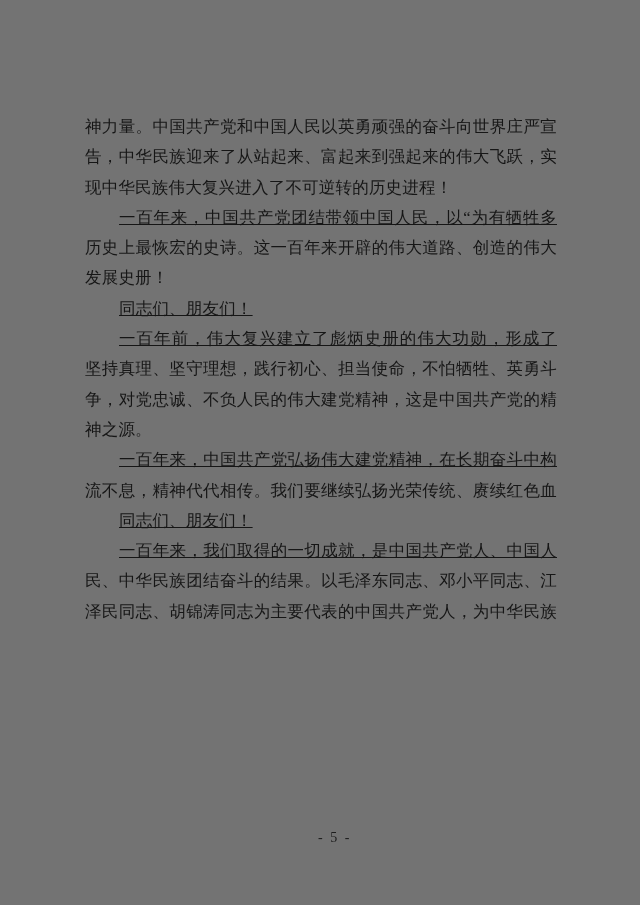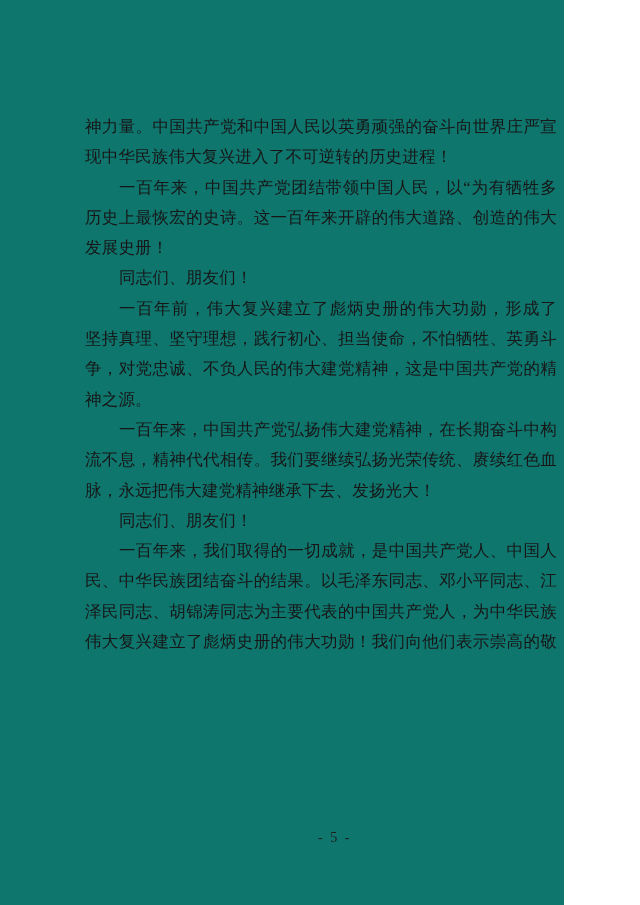--- a/index.html
+++ b/index.html
@@ -2,23 +2,23 @@
 <html><head>
 <meta charset="utf-8">
 <style>
   html, body {
     margin: 0;
     padding: 0;
     background: #ffffff;
   }
   .page {
     position: relative;
-    width: 564px;
+    width: 640px;
     height: 905px;
-    background: #0f766e;
+    background: #737373;
     overflow: hidden;
     font-family: "Liberation Serif", "DejaVu Serif", serif;
     color: #161616;
   }
   .text-block {
     position: absolute;
     left: 85px;
     top: 112px;
     width: 472px;
     font-size: 16.5px;
@@ -27,49 +27,49 @@
     line-height: 30.3px;
     min-height: 30.3px;
     letter-spacing: 0.2px;
   }
   .just {
     text-align: justify;
     text-align-last: justify;
   }
   .indent {
     text-indent: 34px;
+    text-decoration: underline;
   }
   .page-number {
     position: absolute;
     left: 318px;
     top: 828px;
     font-size: 14px;
     line-height: 20px;
     letter-spacing: 2px;
     color: #1d1d1d;
   }
 </style>
 </head>
 <body>
 
 <div class="page">
   <div class="text-block">
     <div class="line just">神力量。中国共产党和中国人民以英勇顽强的奋斗向世界庄严宣</div>
+    <div class="line just">告，中华民族迎来了从站起来、富起来到强起来的伟大飞跃，实</div>
     <div class="line">现中华民族伟大复兴进入了不可逆转的历史进程！</div>
     <div class="line indent just">一百年来，中国共产党团结带领中国人民，以“为有牺牲多</div>
     <div class="line just">历史上最恢宏的史诗。这一百年来开辟的伟大道路、创造的伟大</div>
     <div class="line">发展史册！</div>
     <div class="line indent">同志们、朋友们！</div>
     <div class="line indent just">一百年前，伟大复兴建立了彪炳史册的伟大功勋，形成了</div>
     <div class="line just">坚持真理、坚守理想，践行初心、担当使命，不怕牺牲、英勇斗</div>
     <div class="line just">争，对党忠诚、不负人民的伟大建党精神，这是中国共产党的精</div>
     <div class="line">神之源。</div>
     <div class="line indent just">一百年来，中国共产党弘扬伟大建党精神，在长期奋斗中构</div>
     <div class="line just">流不息，精神代代相传。我们要继续弘扬光荣传统、赓续红色血</div>
-    <div class="line">脉，永远把伟大建党精神继承下去、发扬光大！</div>
     <div class="line indent">同志们、朋友们！</div>
     <div class="line indent just">一百年来，我们取得的一切成就，是中国共产党人、中国人</div>
     <div class="line just">民、中华民族团结奋斗的结果。以毛泽东同志、邓小平同志、江</div>
     <div class="line just">泽民同志、胡锦涛同志为主要代表的中国共产党人，为中华民族</div>
-    <div class="line just">伟大复兴建立了彪炳史册的伟大功勋！我们向他们表示崇高的敬</div>
   </div>
   <div class="page-number">- 5 -</div>
 </div>
 
 </body></html>

